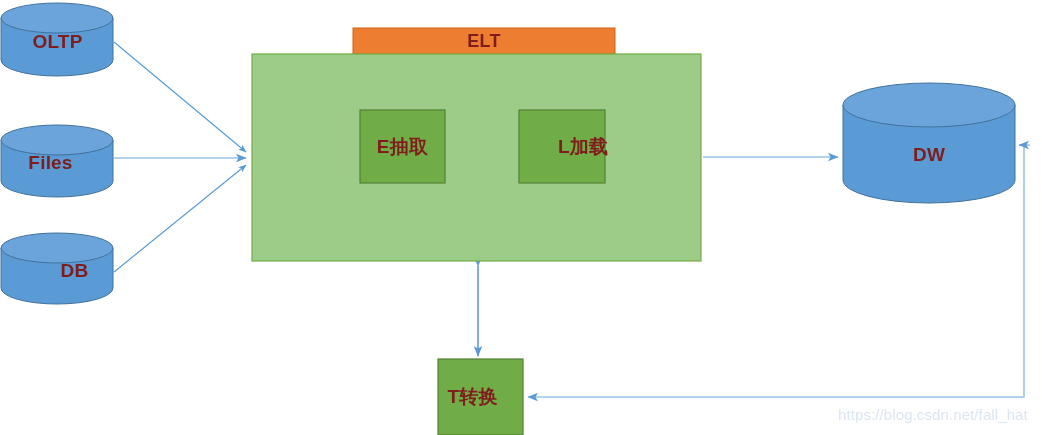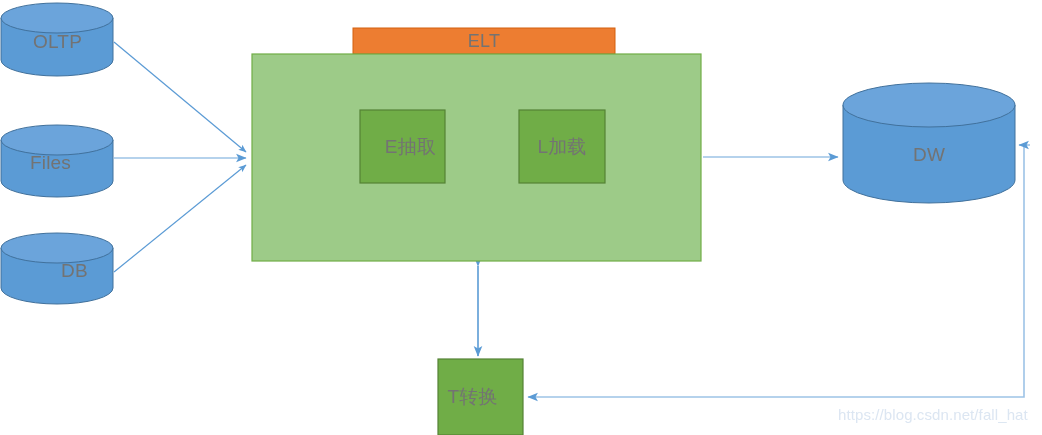--- a/index.html
+++ b/index.html
@@ -20,23 +20,23 @@
     left: 0;
     top: 0;
     width: 1042px;
     height: 435px;
   }
   .node-label {
     position: absolute;
     display: flex;
     align-items: center;
     justify-content: center;
-    color: #737373;
+    color: #7f1d1d;
     font-size: 19px;
-    font-weight: 400;
+    font-weight: 700;
     letter-spacing: 0.2px;
     pointer-events: none;
     white-space: nowrap;
   }
   .label-cjk { font-size: 19px; }
   .watermark {
     position: absolute;
     color: #dce6f2;
     font-size: 15px;
     letter-spacing: 0.1px;
@@ -108,23 +108,23 @@
   </svg>
 
   <div class="node-label" style="left:1px; top:22px; width:113px; height:40px;">OLTP</div>
 
   <div class="node-label" style="left:1px; top:143px; width:99px; height:40px;">Files</div>
 
   <div class="node-label" style="left:18px; top:251px; width:113px; height:40px;">DB</div>
 
   <div class="node-label" style="left:353px; top:28px; width:262px; height:26px; font-size:18px;">ELT</div>
 
-  <div class="node-label label-cjk" style="left:360px; top:110px; width:85px; height:73px;padding-left:8px;">E抽取</div>
+  <div class="node-label label-cjk" style="left:360px; top:110px; width:85px; height:73px;">E抽取</div>
 
-  <div class="node-label label-cjk" style="left:519px; top:110px; width:86px; height:73px;">L加载</div>
+  <div class="node-label label-cjk" style="left:519px; top:110px; width:86px; height:73px;padding-left:21px;">L加载</div>
 
   <div class="node-label label-cjk" style="left:438px; top:359px; width:69px; height:76px;">T转换</div>
 
   <div class="node-label" style="left:843px; top:135px; width:172px; height:40px;">DW</div>
 
   <div class="watermark" style="left:838px; top:406px;">https://blog.csdn.net/fall_hat</div>
 
 </div>
 
 </body></html>

